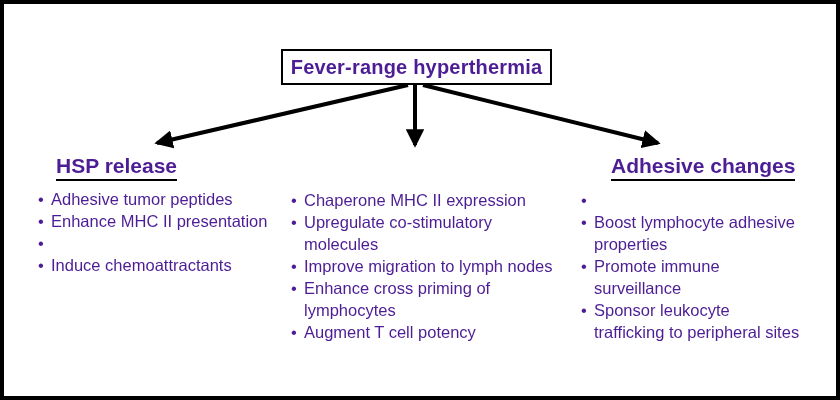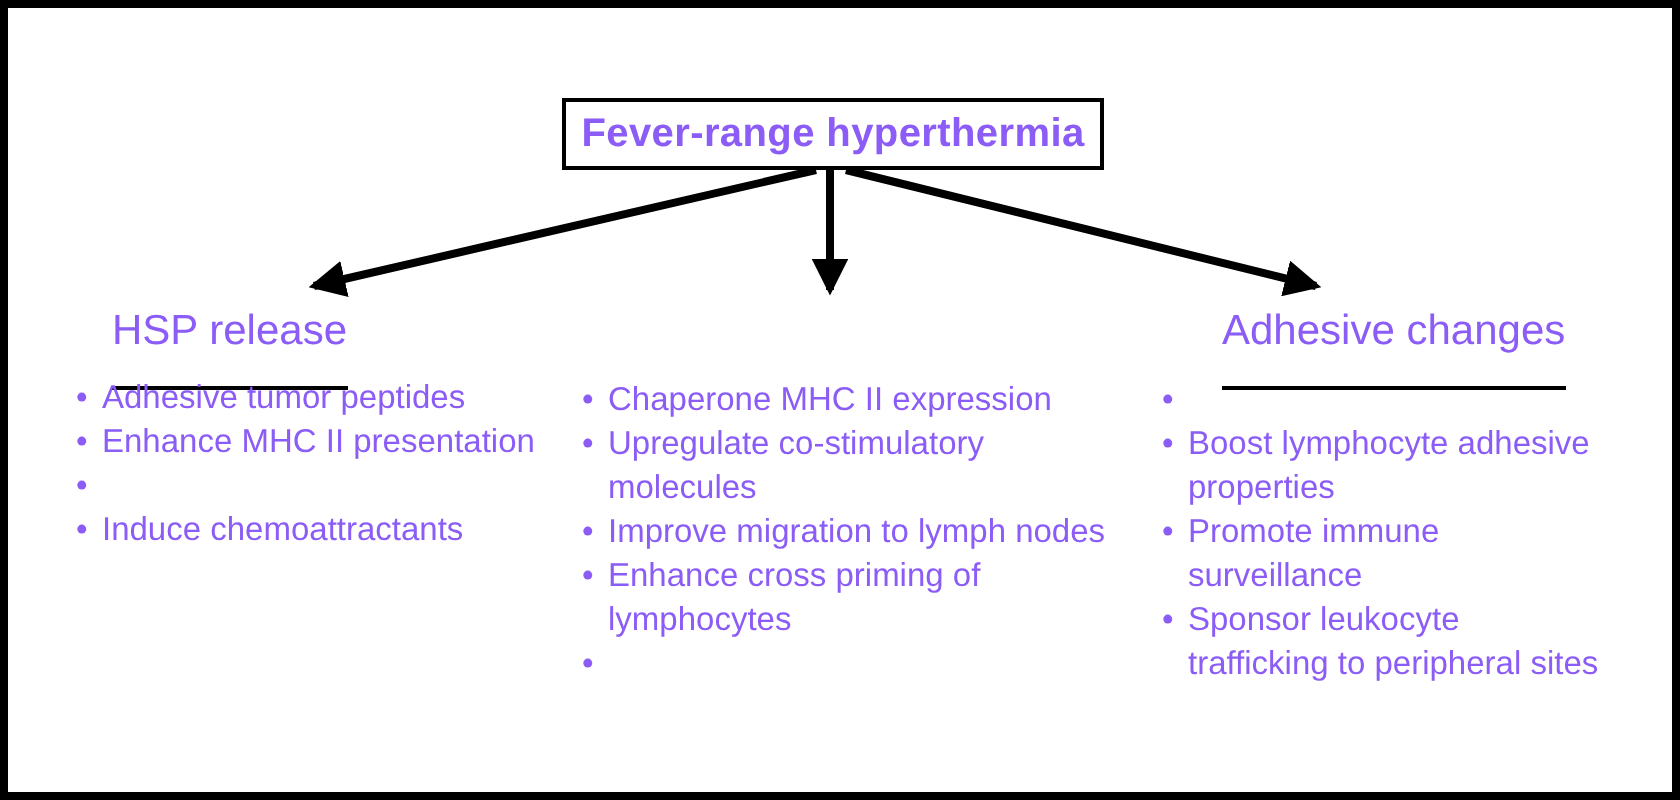--- a/index.html
+++ b/index.html
@@ -5,21 +5,21 @@
   html, body { margin: 0; padding: 0; background: #ffffff; }
   * { box-sizing: border-box; }
 
   .canvas {
     position: relative;
     width: 840px;
     height: 400px;
     background: #ffffff;
     border: 4px solid #000000;
     font-family: "Liberation Sans", "DejaVu Sans", sans-serif;
-    color: #8b5cf6;
+    color: #4c1d95;
     overflow: hidden;
   }
 
   .title-box {
     position: absolute;
     left: 277px;
     top: 45px;
     width: 271px;
     height: 36px;
     border: 2px solid #000000;
@@ -38,23 +38,23 @@
   .arrows {
     position: absolute;
     left: 0; top: 0;
     width: 840px; height: 400px;
     pointer-events: none;
   }
 
   .col-heading {
     position: absolute;
     font-size: 21px;
-    font-weight: normal;
+    font-weight: bold;
     border-bottom: 2px solid #000000;
-    padding-bottom: 16px;
+    padding-bottom: 2px;
     line-height: 22px;
     white-space: pre;
   }
   .heading-hsp      { left: 52px;  top: 151px; }
   .heading-dc       { left: 343px; top: 151px; }
   .heading-adhesive { left: 607px; top: 151px; }
 
   ul.bullet-list {
     position: absolute;
     margin: 0;
@@ -131,20 +131,21 @@
       <span class="bullet-dot">•</span>
       <span class="bullet-text">Improve migration to lymph nodes</span>
     </li>
     <li class="bullet-item">
       <span class="bullet-dot">•</span>
       <span class="bullet-text">Enhance cross priming of
 lymphocytes</span>
     </li>
     <li class="bullet-item">
       <span class="bullet-dot">•</span>
+      <span class="bullet-text">Augment T cell potency</span>
     </li>
   </ul>
 
   <ul class="bullet-list list-adhesive">
     <li class="bullet-item">
       <span class="bullet-dot">•</span>
     </li>
     <li class="bullet-item">
       <span class="bullet-dot">•</span>
       <span class="bullet-text">Boost lymphocyte adhesive

